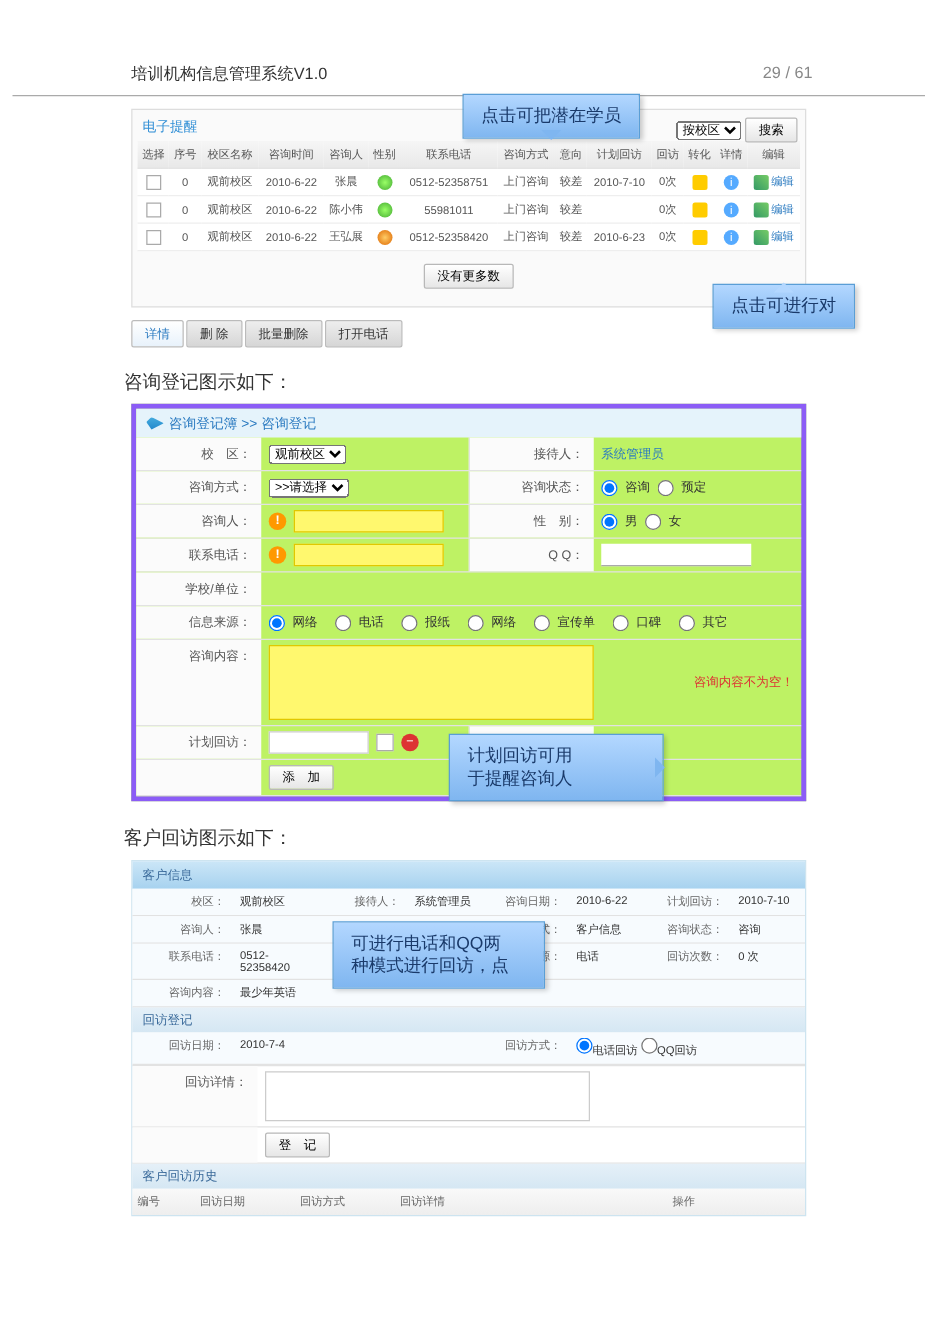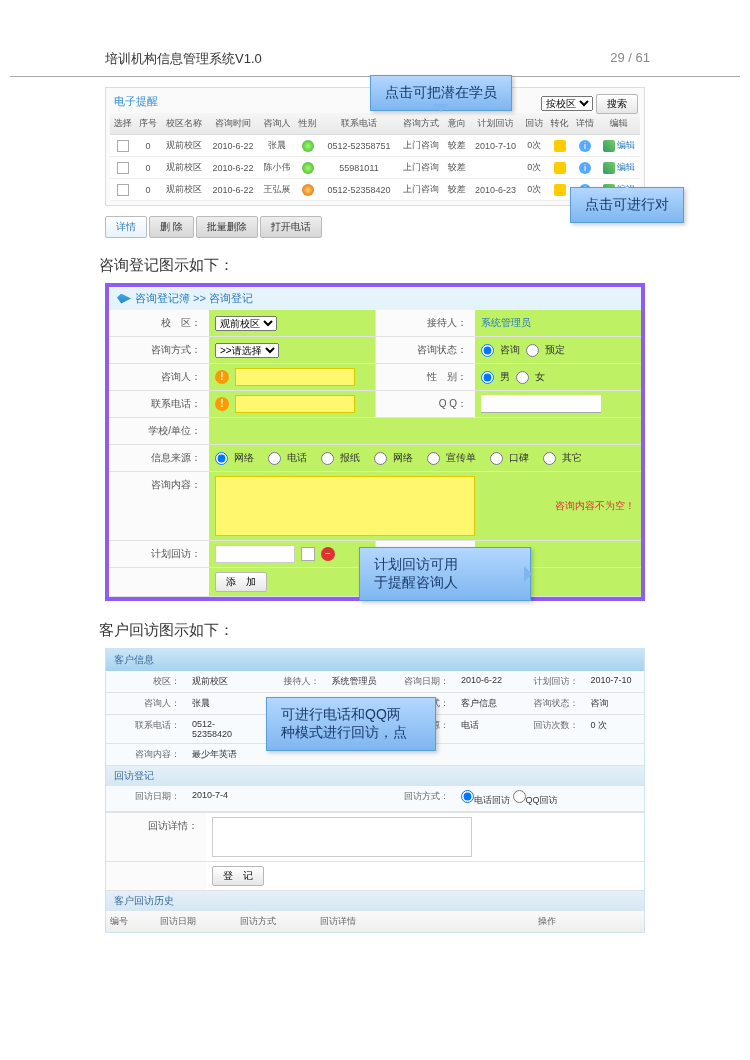--- a/index.html
+++ b/index.html
@@ -144,20 +144,23 @@
           <td>上门咨询</td>
           <td>较差</td>
           <td>2010-6-23</td>
           <td>0次</td>
           <td><span class="icon-sm i-tag"></span></td>
           <td><span class="icon-sm i-info">i</span></td>
           <td><span class="icon-sm i-edit"></span> <span class="link">编辑</span></td>
         </tr>
       </tbody>
   </table>
+  <div class="center-btn-row">
+    <button class="btn">没有更多数</button>
+  </div>
   <div class="callout tail-top" style="position:absolute; right:-40px; bottom:-18px;">点击可进行对</div>
 </div>
 
 <div class="tabs" id="tabbar">
     <div class="tab active">详情</div>
     <div class="tab">删 除</div>
     <div class="tab">批量删除</div>
     <div class="tab">打开电话</div>
   </div>
 

